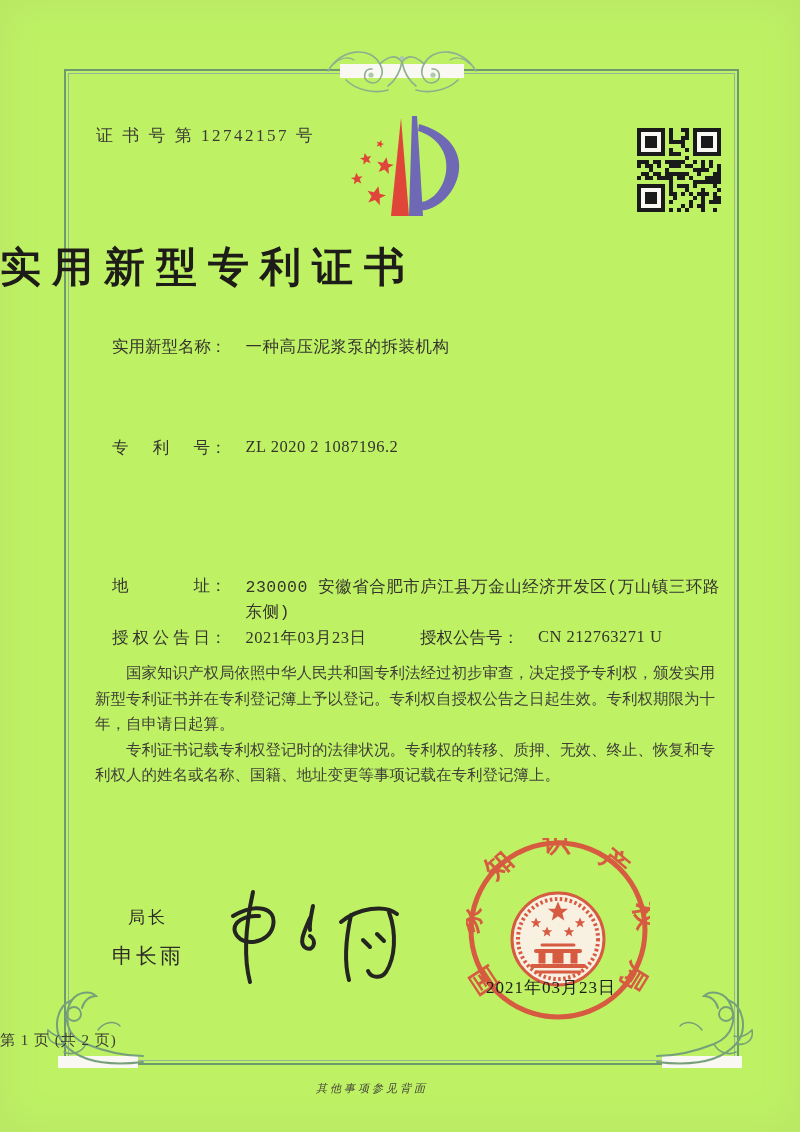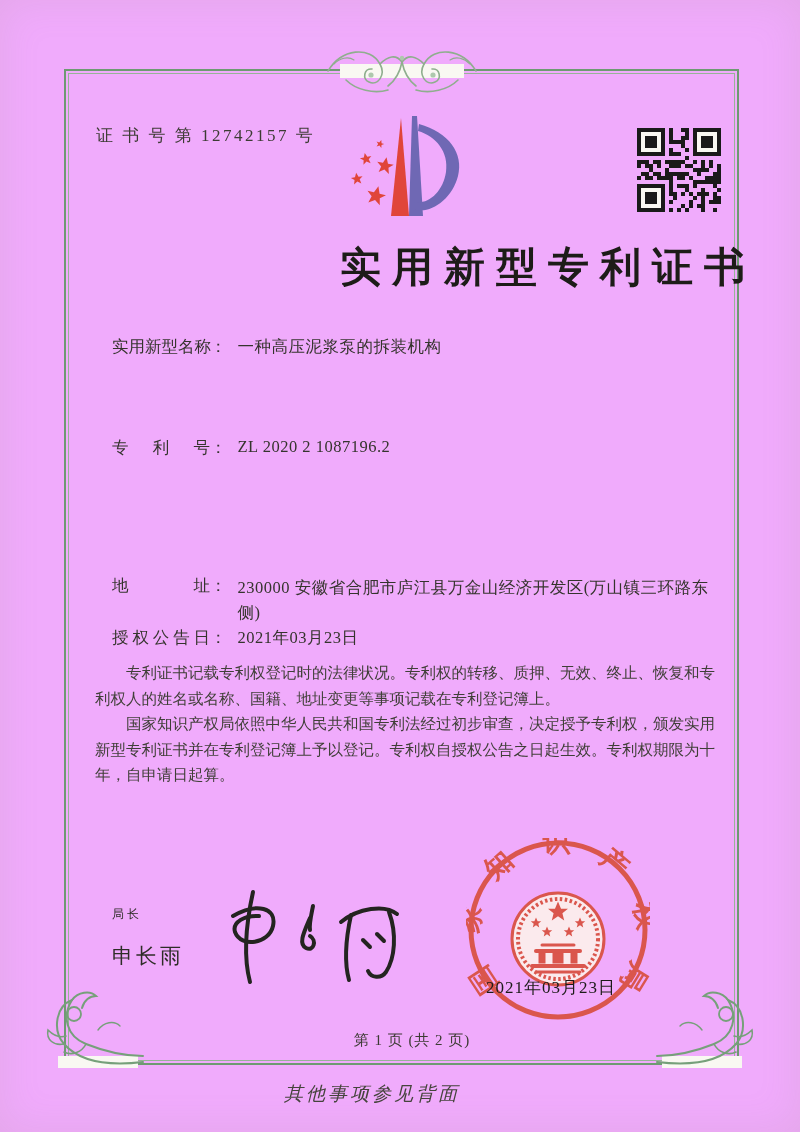--- a/index.html
+++ b/index.html
@@ -1,58 +1,58 @@
 <!DOCTYPE html>
 <html><head>
 <meta charset="utf-8">
 <style>
   html,body{margin:0;padding:0;background:#e8e6df;}
   .page{
     position:relative; width:800px; height:1132px; margin:0 auto;
-    background:#f0abfc;
+    background:#bef264;
     box-shadow: inset 0 0 40px rgba(150,140,110,0.14), 0 0 6px rgba(0,0,0,0.25);
     font-family:"Liberation Serif","DejaVu Serif",serif;
     color:#33322c; overflow:hidden;
   }
   
   .frame{position:absolute; left:64px; top:69px; width:671px; height:992px;
          border:2.5px solid #6e9a72;}
   .frame-inner{position:absolute; inset:2px; border:1px solid #96b497;}
   
   .orn{position:absolute;}
   .orn-top{left:322px; top:34px; width:160px; height:76px;}
   .orn-bl{left:38px; top:986px; width:110px; height:88px;}
   .orn-br{left:652px; top:986px; width:110px; height:88px; transform:scaleX(-1);}
   
   .cert-no{position:absolute; left:96px; top:124px; font-size:17px; letter-spacing:2.5px; color:#3c3b33;}
   .logo{position:absolute; left:330px; top:110px; width:134px; height:124px;}
   .qr{position:absolute; left:637px; top:128px; width:84px; height:84px;}
-  .title{position:absolute; left:0; top:240px; width:756px; text-align:right;
+  .title{position:absolute; left:0; top:240px; width:756px; text-align:left;
          font-size:41px; font-weight:700; letter-spacing:11px; color:#1d1c18;}
   
   .row{position:absolute; left:112px; font-size:16.5px; white-space:nowrap; color:#35342d;}
   .f-label{display:inline-block; width:98px; text-align:justify; text-align-last:justify; text-justify:inter-character; vertical-align:top;}
   .f-colon{display:inline-block; vertical-align:top;}
-  .f-value{display:inline-block; margin-left:11px; letter-spacing:0.5px; vertical-align:top;}
-  .f-value.wrap{white-space:normal; width:478px; line-height:25px;}
+  .f-value{display:inline-block; margin-left:19px; letter-spacing:0.5px; vertical-align:top;}
+  .f-value.wrap{white-space:normal; width:478px; line-height:25px;font-family:Liberation Mono, monospace;}
   .row-name{top:336px;} .row-inventor{top:389px;} .row-patno{top:437px;}
   .row-appdate{top:484px;} .row-patentee{top:531px;} .row-address{top:575px;}
   .row-grantdate{top:627px;text-decoration:underline;} .grant-no{position:absolute; left:420px; top:627px; font-size:16.5px; white-space:nowrap;}
   
   .body-text{position:absolute; left:95px; top:660px; width:620px; font-size:15.5px;
              line-height:25.5px; color:#403f38; text-align:justify;}
   .body-text p{margin:0; text-indent:2em;}
   
-  .commissioner{position:absolute; left:112px; top:906px; font-size:12px; letter-spacing:3px; color:#2e2d27;}
+  .commissioner{position:absolute; left:128px; top:906px; font-size:17px; letter-spacing:3px; color:#2e2d27;}
   .commissioner-name{position:absolute; left:112px; top:942px; font-size:21px; letter-spacing:3px; color:#2e2d27;}
   .signature{position:absolute; left:213px; top:882px; width:200px; height:108px;}
   .seal{position:absolute; left:466px; top:838px; width:184px; height:184px; opacity:0.92;}
   .seal-date{position:absolute; left:486px; top:976px; font-size:17px; letter-spacing:1px; color:#1c1b18; z-index:3;}
-  .page-num{position:absolute; left:0; top:1031px; width:744px; text-align:center; font-size:15px; letter-spacing:1px; color:#3c3b33;margin-left:40px;}
-  .back-note{position:absolute; left:0; top:1081px; width:744px; text-align:center; font-size:19px; letter-spacing:3px; color:#45443c; font-style:italic;}
+  .page-num{position:absolute; left:0; top:1031px; width:744px; font-size:15px; letter-spacing:1px; color:#3c3b33;}
+  .back-note{position:absolute; left:0; top:1081px; width:744px; text-align:center; font-size:11px; letter-spacing:3px; color:#45443c; font-style:italic;}
 </style>
 </head>
 <body>
 
 <div class="page">
 
   <div class="frame">
     <div class="frame-inner"></div>
   </div>
 
@@ -258,24 +258,27 @@
   </div>
   <div class="row row-patno">
     <span class="f-label">专利号</span><span class="f-colon">：</span><span class="f-value">ZL 2020 2 1087196.2</span>
   </div>
   <div class="row row-address">
     <span class="f-label">地址</span><span class="f-colon">：</span><span class="f-value wrap">230000 安徽省合肥市庐江县万金山经济开发区(万山镇三环路东侧)</span>
   </div>
   <div class="row row-grantdate">
     <span class="f-label">授权公告日</span><span class="f-colon">：</span><span class="f-value">2021年03月23日</span>
   </div>
+  <div class="grant-no">
+    <span>授权公告号</span><span>：</span><span class="f-value">CN 212763271 U</span>
+  </div>
 
   <div class="body-text">
+    <p>国家知识产权局依照中华人民共和国专利法经过初步审查，决定授予专利权，颁发实用新型专利证书并在专利登记簿上予以登记。专利权自授权公告之日起生效。专利权期限为十年，自申请日起算。</p>
     <p>专利证书记载专利权登记时的法律状况。专利权的转移、质押、无效、终止、恢复和专利权人的姓名或名称、国籍、地址变更等事项记载在专利登记簿上。</p>
-    <p>国家知识产权局依照中华人民共和国专利法经过初步审查，决定授予专利权，颁发实用新型专利证书并在专利登记簿上予以登记。专利权自授权公告之日起生效。专利权期限为十年，自申请日起算。</p>
   </div>
 
   <div class="commissioner">局长</div>
   <div class="commissioner-name">申长雨</div>
 
   <svg class="signature" viewBox="0 0 200 108">
     <g fill="none" stroke="#242420" stroke-width="4" stroke-linecap="round">
       <path d="M40,10 C33,42 30,74 37,100"></path>
       <path d="M20,34 C44,20 64,26 60,44 C56,62 28,66 22,50 C19,40 32,33 46,34"></path>
       <path d="M100,24 C98,34 96,42 97,48"></path>

